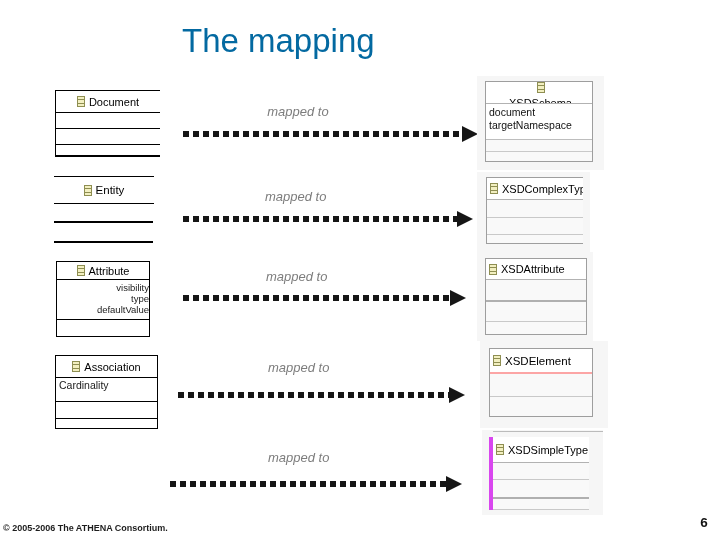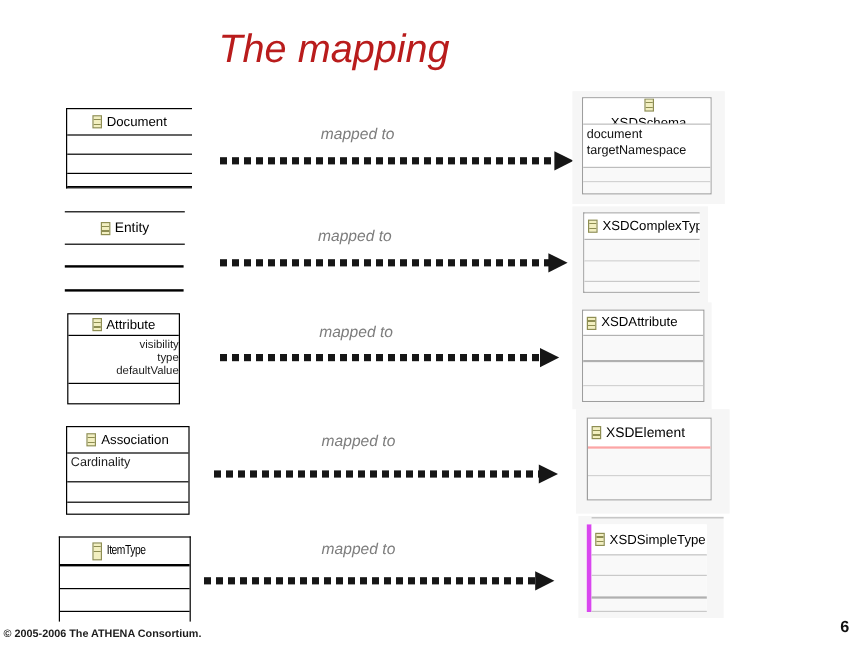--- a/index.html
+++ b/index.html
@@ -1,20 +1,20 @@
 <!DOCTYPE html>
 <html><head>
 <meta charset="utf-8">
 <style>
   * { box-sizing: border-box; margin: 0; padding: 0; }
   html,body { background:#fff; }
   body { font-family:"Liberation Sans", sans-serif; }
   .slide { position:relative; width:720px; height:540px; background:#ffffff; overflow:hidden; }
 
-  .title { position:absolute; left:182px; top:22px; font-size:33px; color:#b91c1c; letter-spacing:0;font-style:italic; }
+  .title { position:absolute; left:182px; top:22px; font-size:33px; color:#0369a1; letter-spacing:0; }
 
   
   .ubox { position:absolute; background:#fff; border:1px solid #000; }
   .uhdr { display:flex; align-items:center; justify-content:center; gap:4px;
           border-bottom:1px solid #000; font-size:11px; color:#000; }
   .urow { border-bottom:1px solid #000; }
   .uattrs { font-size:9.5px; line-height:11px; color:#1a1a1a; padding:2px 0 0 3px; border-bottom:1px solid #000; }
 
   
   .cicon { width:8px; height:11px; flex:none; border:1px solid #8e8e52;
@@ -171,28 +171,20 @@
   <div class="xpanel" style="left:480px; top:341px; width:128px; height:87px;"></div>
   <div class="xbox" style="left:489px; top:348px; width:104px;">
     <div class="xhdr thickb" style="height:25px; font-size:11.5px;">
       <span class="cicon"></span>
       <span>XSDElement</span>
     </div>
     <div class="xrow" style="height:23px;"></div>
     <div class="xrow last" style="height:19px;"></div>
   </div>
 
-  <div class="ubox" style="left:49px; top:447px; width:110px; border-bottom:none; height:71px;">
-    <div class="uhdr" style="height:24px; border-bottom-width:2px;">
-      <span class="cicon tall"></span>
-      <span class="squish">ItemType</span>
-    </div>
-    <div class="urow" style="height:19px;"></div>
-    <div class="urow" style="height:19px;"></div>
-  </div>
 
   <div class="maplabel" style="left:268px; top:450px;">mapped to</div>
   <div class="arrow" style="left:170px; top:476px; width:292px;">
     <div class="dash"></div>
     <div class="head"></div>
   </div>
 
   <div class="xpanel" style="left:482px; top:430px; width:121px; height:85px;"></div>
   <div class="eline" style="left:493px; top:431px; width:110px; background:#bbbbbb; position:absolute;"></div>
   <div class="xbox" style="left:489px; top:437px; width:100px; border:none; border-left:4px solid #d946ef;">

